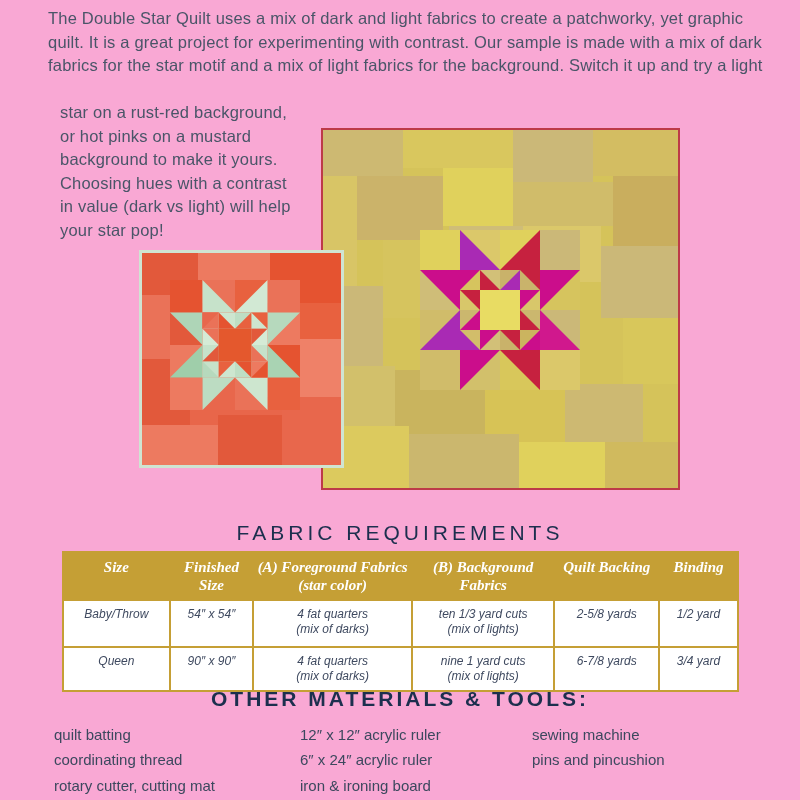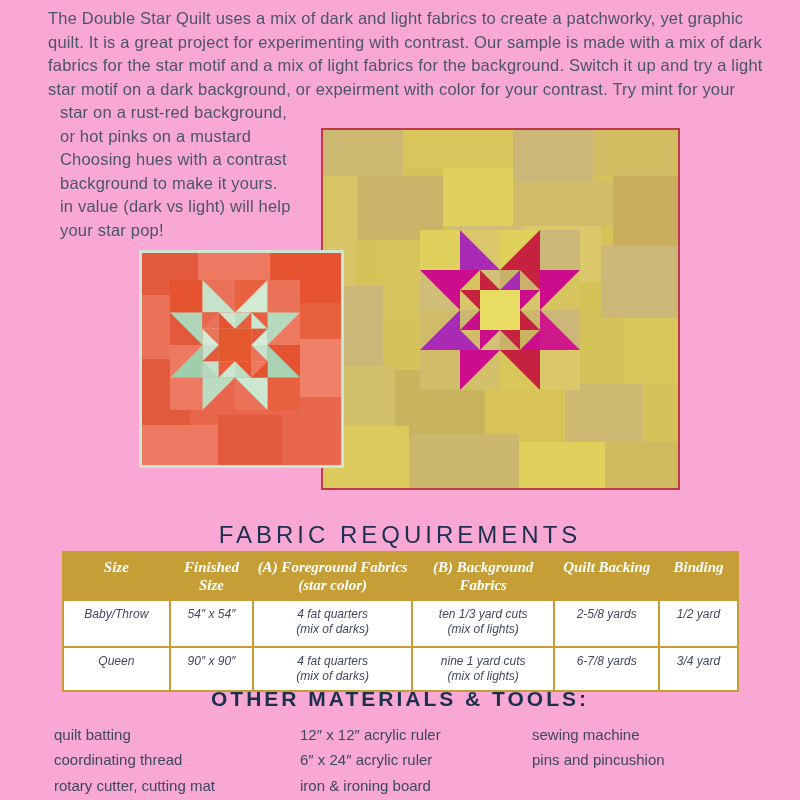--- a/index.html
+++ b/index.html
@@ -18,21 +18,21 @@
   
   .quilt { position:absolute; box-sizing:content-box; }
   .quilt svg { display:block; }
   #quilt-yellow { left:321px; top:128px; width:355px; height:358px; border:2px solid #bd3a48; z-index:1; }
   #quilt-coral  { left:139px; top:250px; width:199px; height:212px; border:3px solid #cfe4d2; z-index:2; }
   
   .section-title {
     position:absolute; left:0; width:800px; text-align:center;
     color:#1c2f4e; font-weight:500;
   }
-  #fabric-title { top:521px; font-size:24px; letter-spacing:4px; }
+  #fabric-title { top:521px; font-size:21px; letter-spacing:4px; }
   #other-title  { top:687px; font-size:21px; letter-spacing:3px;font-weight:bold; }
   
   .fabric-table-wrap { position:absolute; left:62px; top:551px; width:677px; }
   table.fabric { width:100%; border-collapse:collapse; table-layout:fixed;font-style:italic; }
   table.fabric th {
     background:#c59f35; color:#ffffff; font-family:"Liberation Serif", serif;
     font-weight:700; font-size:15px; line-height:1.22; text-align:center;
     vertical-align:top; padding:5px 2px 4px 2px; border:2px solid #c59f35;
   }
   table.fabric td {
@@ -51,27 +51,26 @@
 </style>
 </head>
 <body>
 
 <div class="page">
 
   <div class="intro-full" id="intro-full">
       <div class="intro-line">The Double Star Quilt uses a mix of dark and light fabrics to create a patchworky, yet graphic</div>
       <div class="intro-line">quilt. It is a great project for experimenting with contrast. Our sample is made with a mix of dark</div>
       <div class="intro-line">fabrics for the star motif and a mix of light fabrics for the background. Switch it up and try a light</div>
-      <div class="intro-line">star motif on a dark background, or expeirment with color for your contrast. Try mint for your</div>
     </div>
   <div class="intro-narrow" id="intro-narrow">
       <div class="intro-line">star on a rust-red background,</div>
       <div class="intro-line">or hot pinks on a mustard</div>
+      <div class="intro-line">background to make it yours.</div>
       <div class="intro-line">Choosing hues with a contrast</div>
-      <div class="intro-line">background to make it yours.</div>
       <div class="intro-line">in value (dark vs light) will help</div>
       <div class="intro-line">your star pop!</div>
     </div>
 
   <div class="quilt" id="quilt-yellow" style="border-color: rgb(189, 58, 72);">
       <svg width="355" height="358" viewBox="0 0 355 358">
         <rect x="0" y="0" width="355" height="358" fill="#d5c35a"></rect>
         <rect x="0" y="0" width="80" height="46" fill="#cdb972"></rect>
         <rect x="80" y="0" width="110" height="38" fill="#d9c75e"></rect>
         <rect x="190" y="0" width="80" height="52" fill="#cbb878"></rect>

